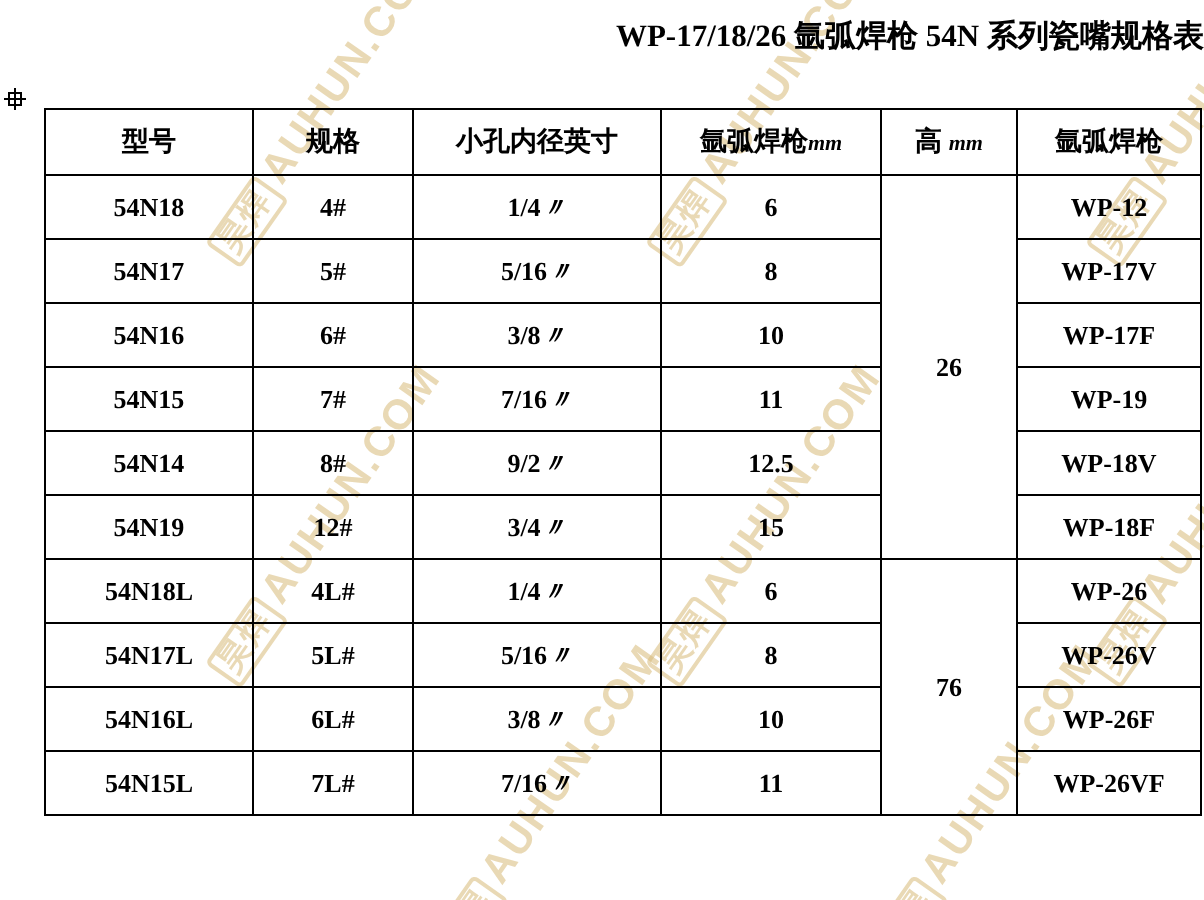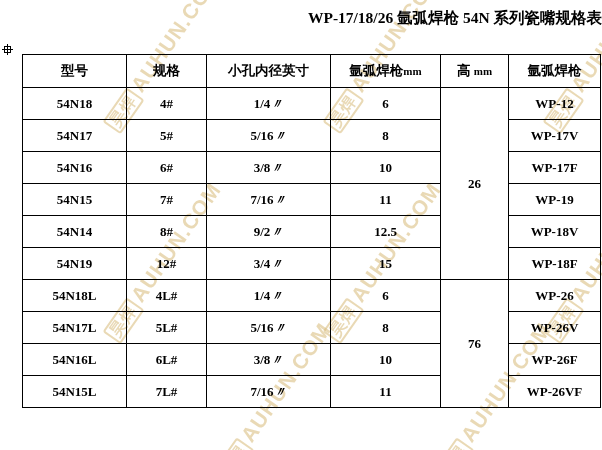--- a/index.html
+++ b/index.html
@@ -119,20 +119,21 @@
     height: 31px;
     background: transparent;
   }
   table.spec-table thead th {
     height: 32px;
     font-size: 13.5px;
   }
   .unit-sm {
     font-size: 11px;
     font-family: "Liberation Serif", serif;
+    font-style: italic;
   }
   .inch-mark {
     font-size: 13px;
     font-style: italic;
   }
   col.c-model { width: 104px; }
   col.c-spec { width: 80px; }
   col.c-inch { width: 124px; }
   col.c-mm { width: 110px; }
   col.c-height { width: 68px; }

